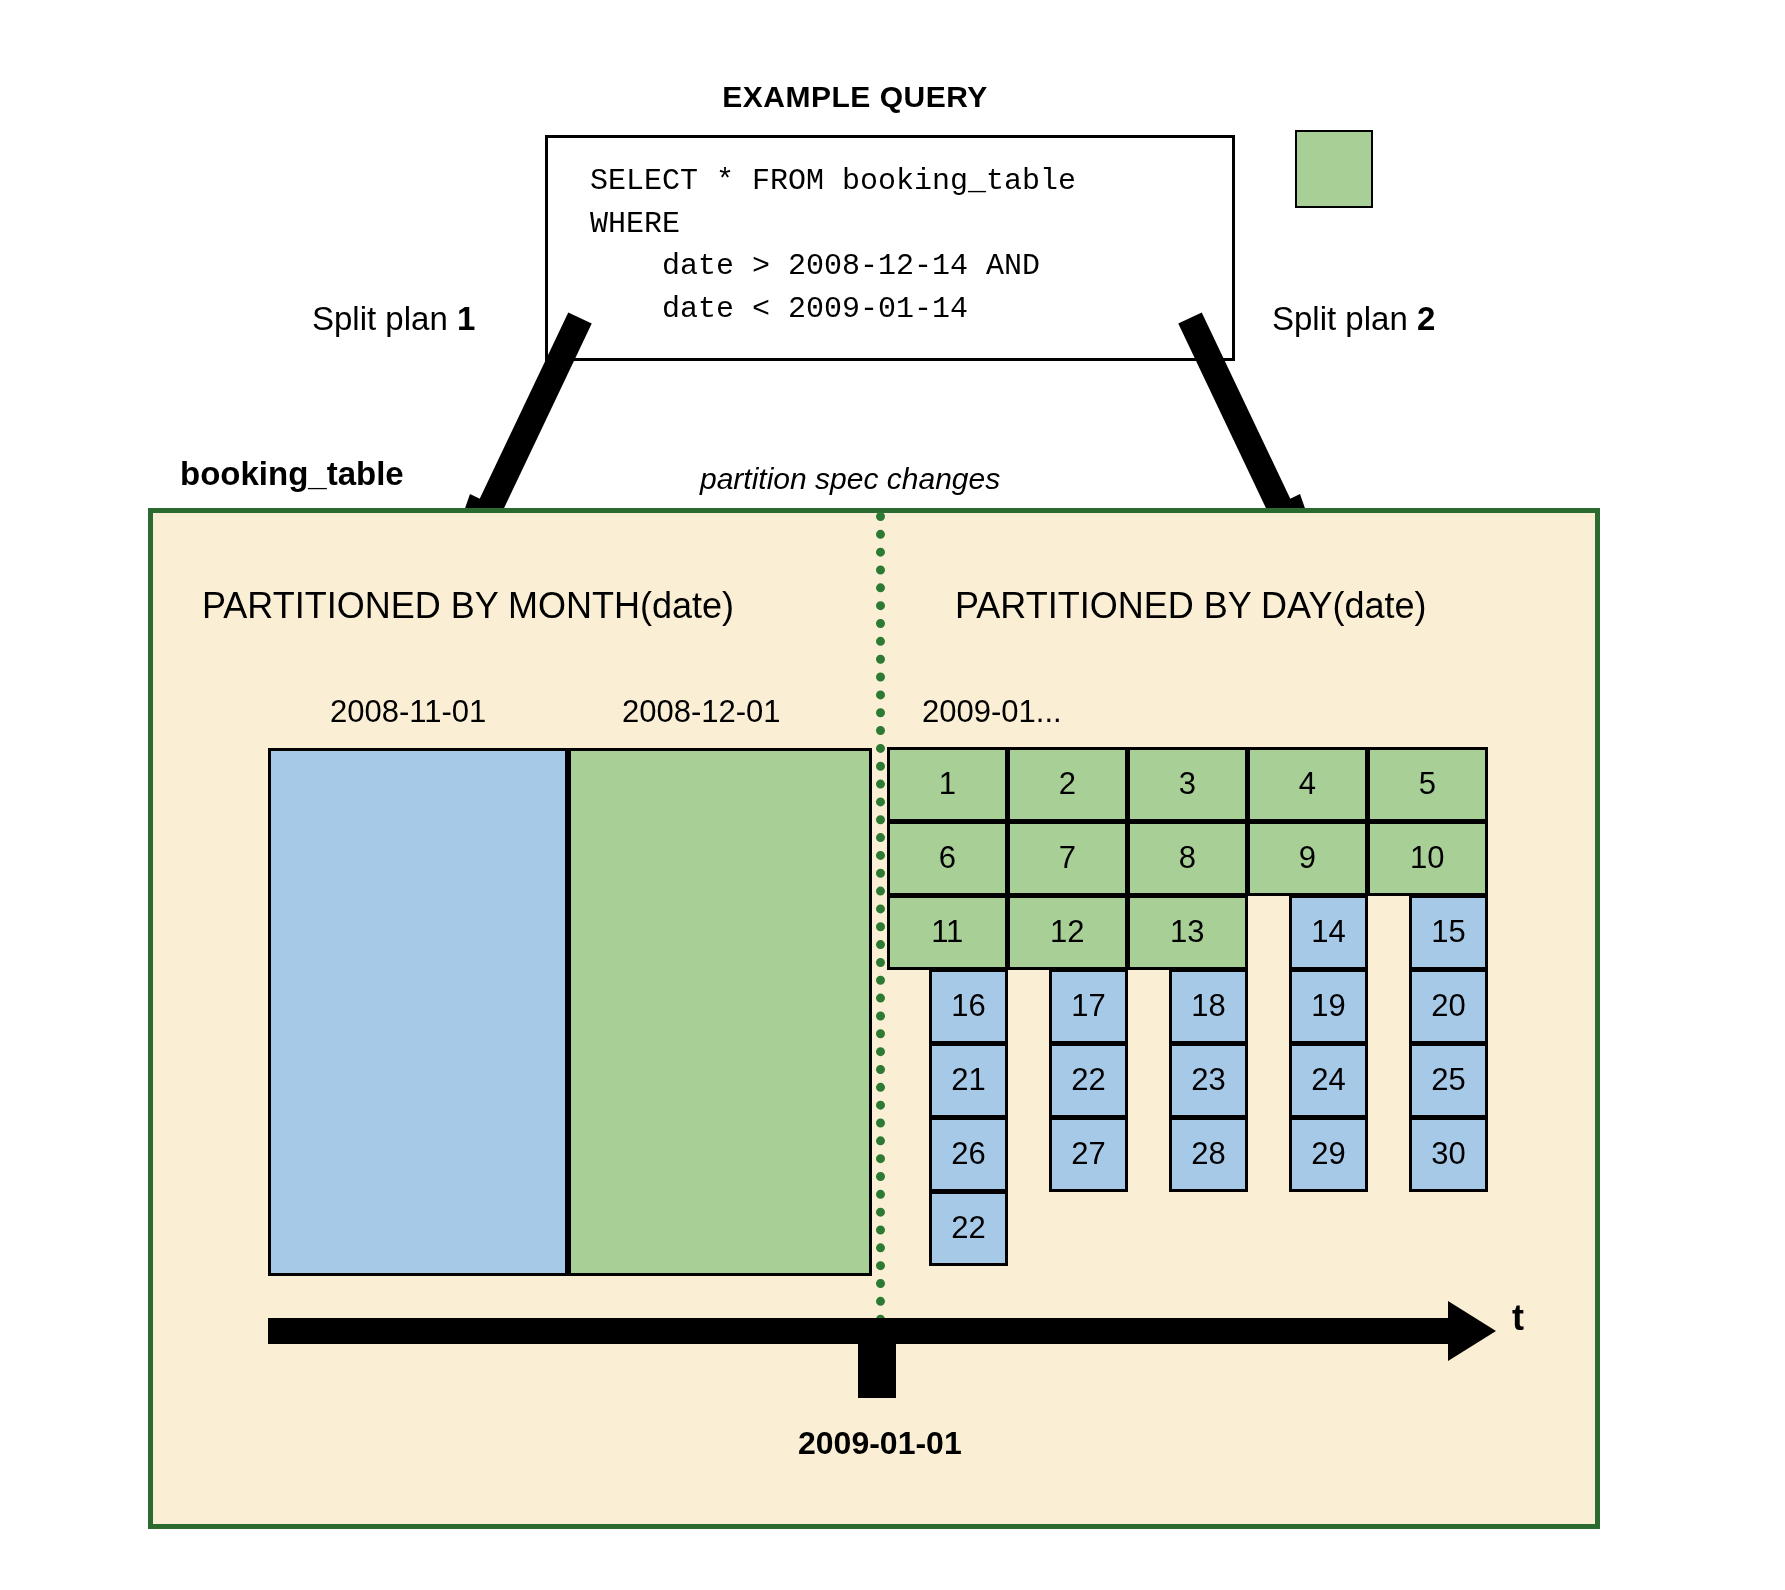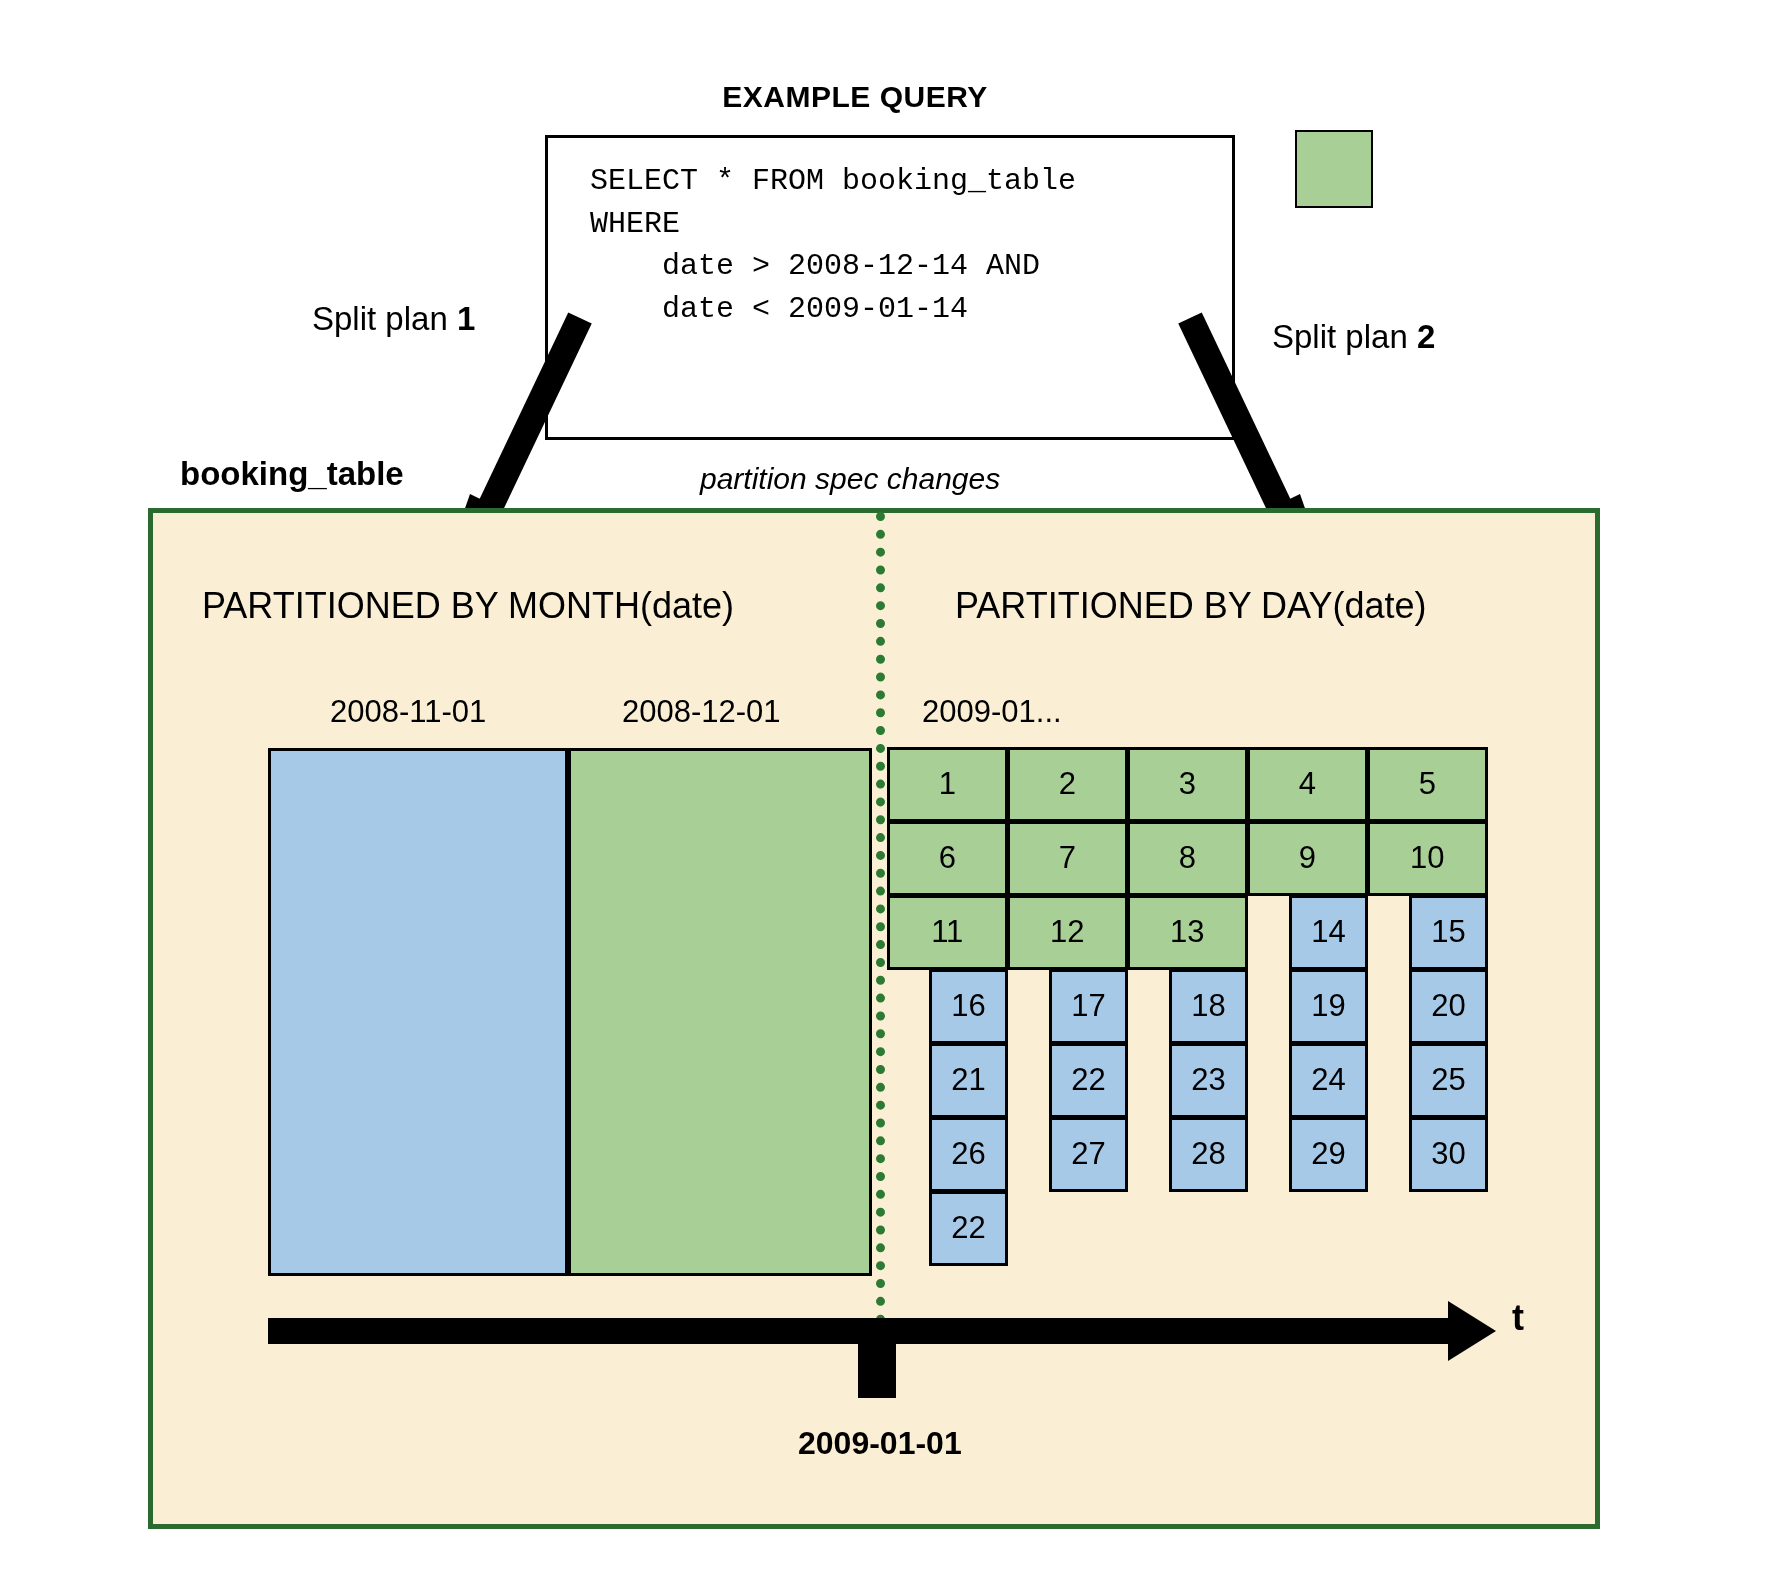--- a/index.html
+++ b/index.html
@@ -25,21 +25,21 @@
     text-align: center;
     font-size: 30px;
     font-weight: bold;
     letter-spacing: 0.5px;
   }
   #query-box {
     position: absolute;
     left: 545px;
     top: 135px;
     width: 690px;
-    height: 305px;
+    height: 226px;
     border: 3px solid #000;
     background: #ffffff;
     box-sizing: border-box;
     padding: 22px 0 0 42px;
   }
   #query-box pre {
     margin: 0;
     font-family: "Liberation Mono", "DejaVu Sans Mono", monospace;
     font-size: 30px;
     line-height: 1.42;
@@ -70,21 +70,21 @@
     padding-top: 2px;
   }
 
   
   .split-label {
     position: absolute;
     font-size: 33px;
     white-space: nowrap;
   }
   #split-plan-1 { left: 312px; top: 300px; }
-  #split-plan-2 { left: 1272px; top: 300px; margin-top: 18px; }
+  #split-plan-2 { left: 1272px; top: 300px; }
   .split-label b { font-weight: bold; }
 
   
   #arrow-layer {
     position: absolute;
     left: 0;
     top: 0;
     width: 1785px;
     height: 1590px;
     pointer-events: none;

